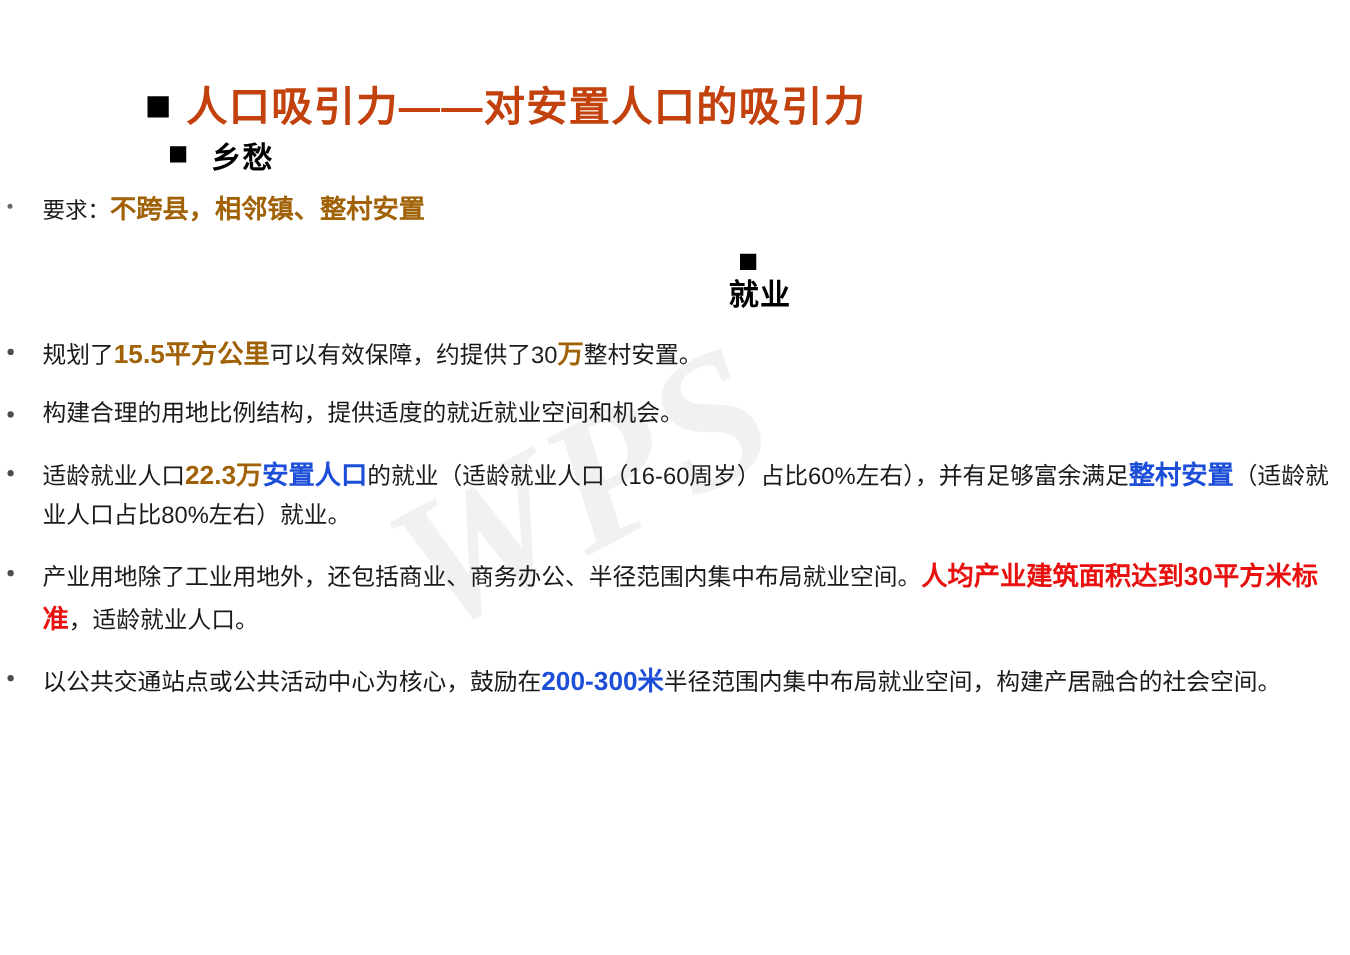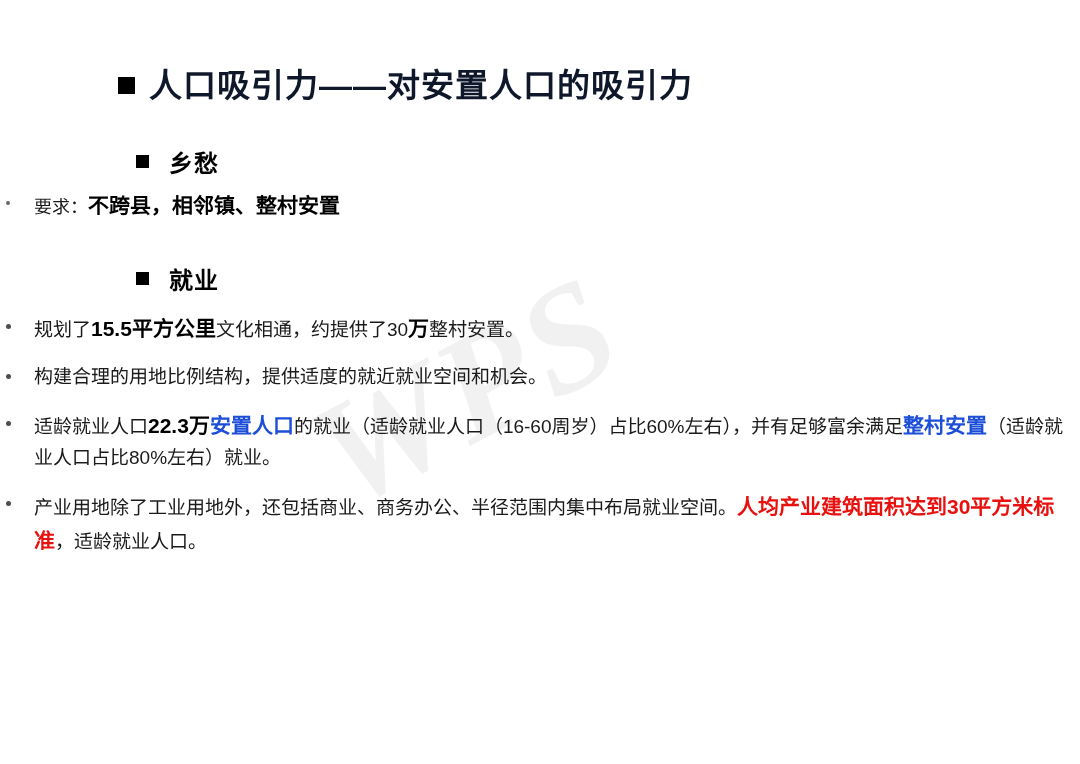--- a/index.html
+++ b/index.html
@@ -57,34 +57,33 @@
   .title-bullet {
     width: 17px;
     height: 17px;
     background: #000000;
     margin-right: 14px;
     flex: none;
   }
   .title-text {
     font-size: 33px;
     font-weight: bold;
-    color: #0f172a;
+    color: #c2410c;
     letter-spacing: 1px;
     line-height: 1.2;
   }
   
   .section {
     margin-left: 136px;
   }
   .sec-head {
     display: flex;
     align-items: center;
-    margin-top: 38px;
-  }
-  .sec-head.second { margin-top: 40px; }
+  }
+  .sec-head.second { margin-top: 20px; flex-direction: column; }
   .sec-bullet {
     width: 13px;
     height: 13px;
     background: #000000;
     margin-right: 20px;
     flex: none;
   }
   .sec-text {
     font-size: 24px;
     font-weight: bold;
@@ -119,21 +118,21 @@
     height: 5px;
     background: #4d4d4d;
     border-radius: 50%;
   }
   ul.bl.compact li::before {
     width: 4px;
     height: 4px;
     background: #666;
   }
   .em-red-lg {
-    color: #000000;
+    color: #a16207;
     font-weight: bold;
     font-size: 21px;
   }
   .em-blue-num {
     color: #1d4ed8;
     font-weight: bold;
     font-size: 21px;
   }
   .red-block {
     color: #e8110f;
@@ -172,27 +171,30 @@
     </ul>
 
     <div class="section">
       <div class="sec-head second">
         <span class="sec-bullet"></span>
         <span class="sec-text">就业</span>
       </div>
     </div>
     <ul class="bl list-2">
       <li>
-        <span>规划了</span><span class="em-red-lg">15.5平方公里</span><span>文化相通，约提供了30</span><span class="em-red-lg">万</span><span>整村安置。</span>
+        <span>规划了</span><span class="em-red-lg">15.5平方公里</span><span>可以有效保障，约提供了30</span><span class="em-red-lg">万</span><span>整村安置。</span>
       </li>
       <li>
         <span>构建合理的用地比例结构，提供适度的就近就业空间和机会。</span>
       </li>
       <li>
         <span>适龄就业人口</span><span class="em-red-lg">22.3万</span><span class="em-blue-num">安置人口</span><span>的就业（适龄就业人口（16-60周岁）占比60%左右），并有足够富余满足</span><span class="em-blue-num">整村安置</span><span>（适龄就业人口占比80%左右）就业。</span>
       </li>
       <li>
         <span>产业用地除了工业用地外，还包括商业、商务办公、半径范围内集中布局就业空间。</span><span class="red-block">人均产业建筑面积达到30平方米标准</span><span>，适龄就业人口。</span>
+      </li>
+      <li>
+        <span>以公共交通站点或公共活动中心为核心，鼓励在</span><span class="em-blue-num">200-300米</span><span>半径范围内集中布局就业空间，构建产居融合的社会空间。</span>
       </li>
     </ul>
 
   </div>
 </div>
 
 </body></html>

